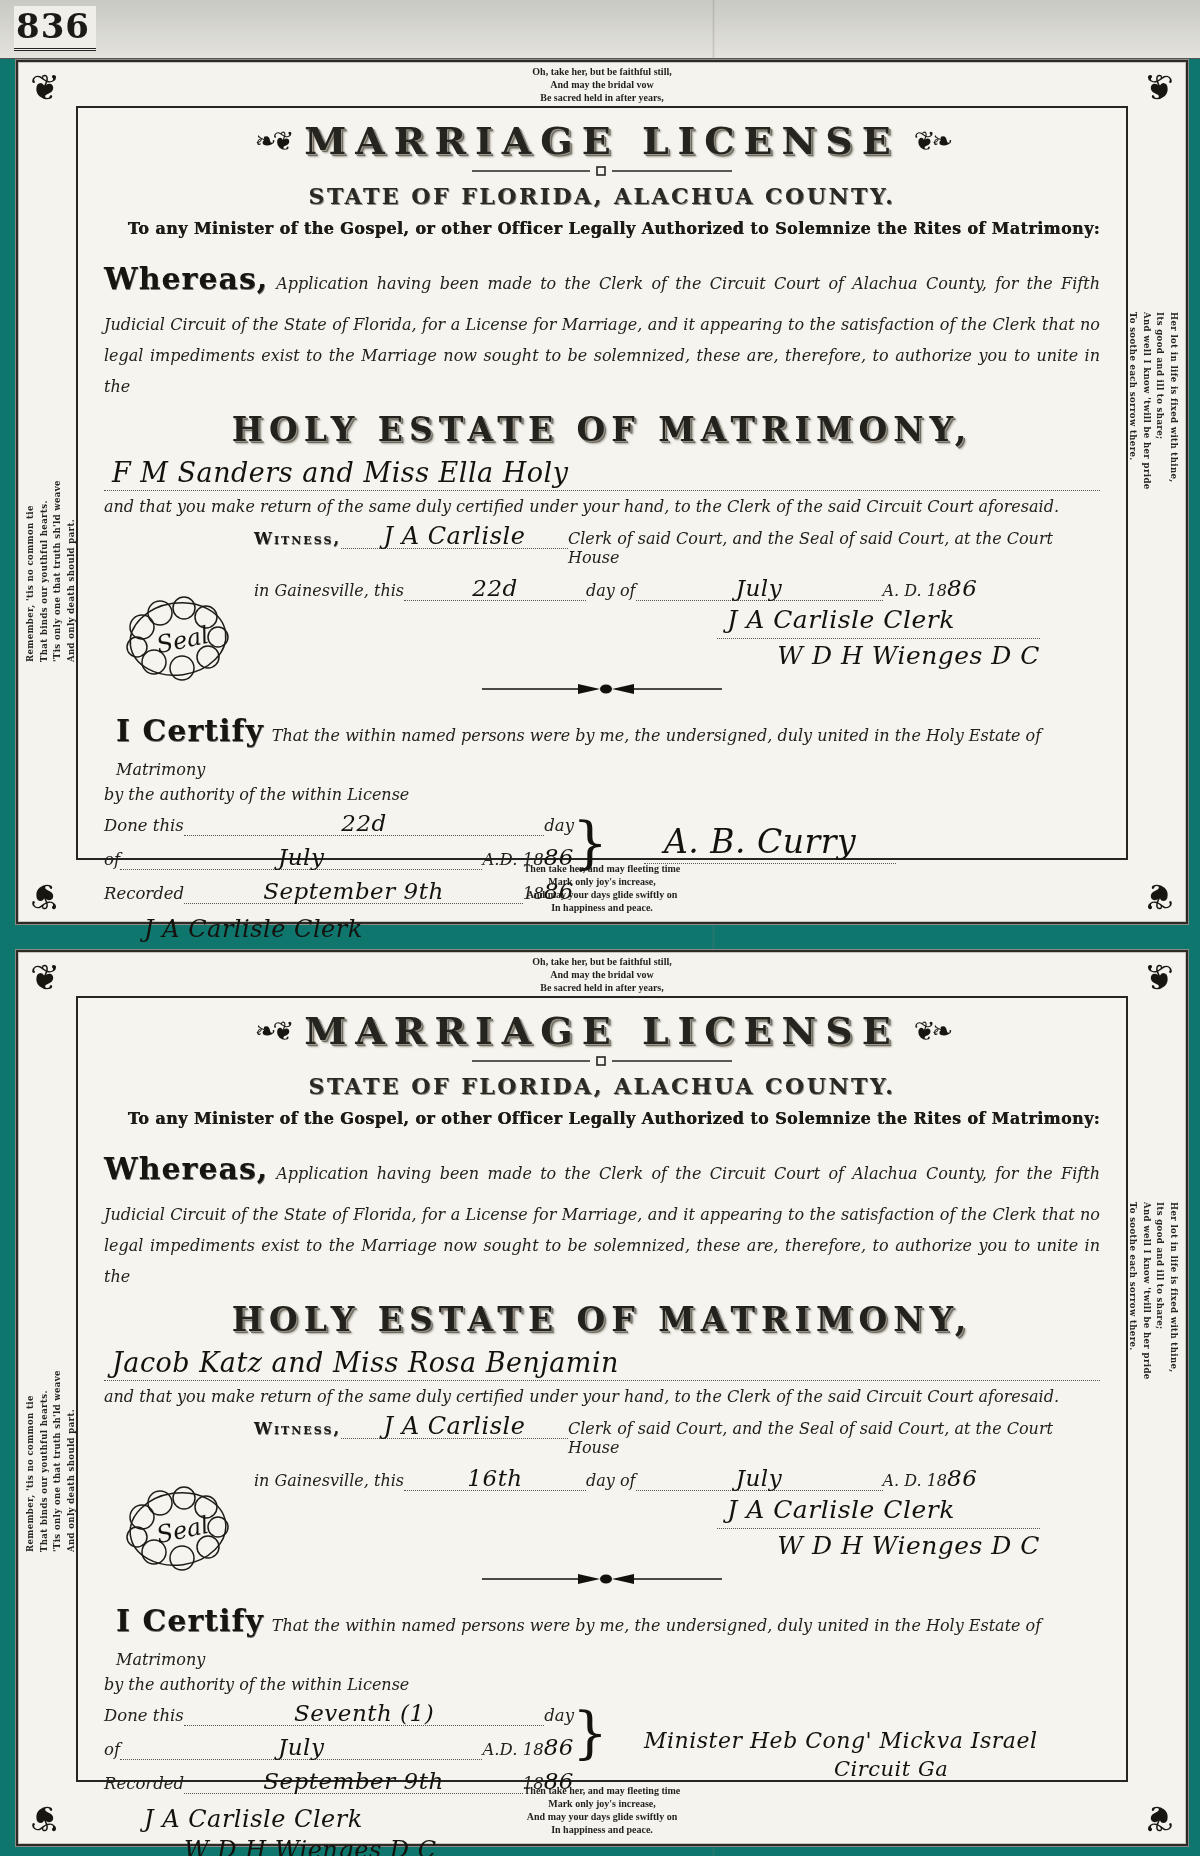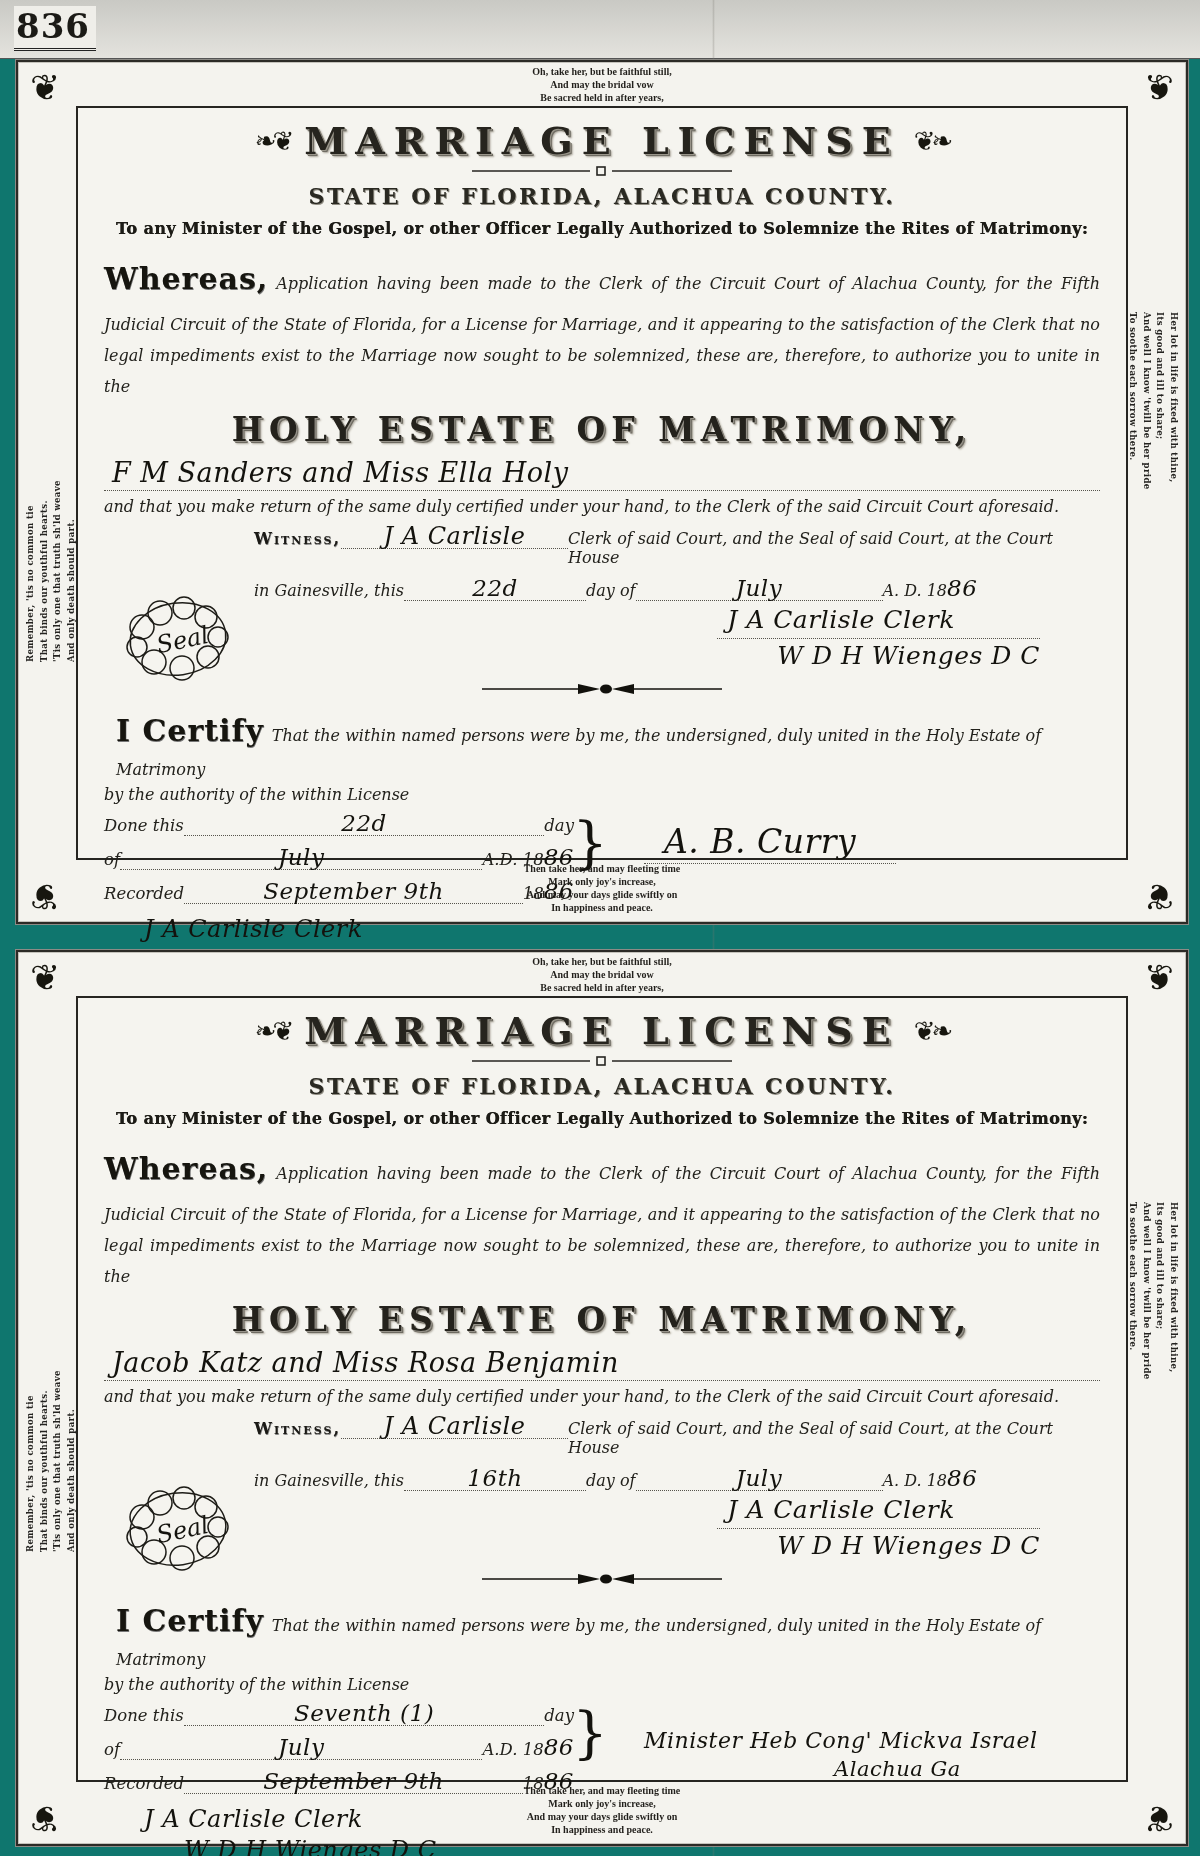--- a/index.html
+++ b/index.html
@@ -37,21 +37,21 @@
 
   .title-row{display:flex;justify-content:center;align-items:center;gap:14px;margin-top:2px;}
   .flourish{font-size:26px;color:#17160f;font-family:"DejaVu Sans",sans-serif;letter-spacing:-4px;}
   h1.cert-title{margin:0;font-size:38px;font-weight:700;letter-spacing:9px;color:#26241e;
         text-shadow:1px 1px 0 #9a968b,2px 2px 0 #6f6c63,3px 3px 2px #aaa59a;}
   .title-divider{display:block;margin:2px auto 0;}
 
   h2.cert-sub{margin:6px 0 0;text-align:center;font-size:22px;font-weight:700;letter-spacing:2.5px;
         color:#2a2922;text-shadow:1px 1px 0 #8f8c82;}
 
-  .salutation{margin:10px 0 0;text-align:center;font-size:16px;font-weight:700;letter-spacing:.4px;
+  .salutation{margin:10px 0 0;text-align:right;font-size:16px;font-weight:700;letter-spacing:.4px;
         color:#1c1b16;text-shadow:.4px 0 0 #1c1b16;}
 
   .whereas{margin:12px 0 0;font-size:16px;font-style:italic;line-height:1.95;text-align:justify;color:#22211c;}
   .bigword{font-size:30px;font-weight:700;font-style:normal;letter-spacing:1px;color:#16150f;
         text-shadow:.6px .6px 0 #777;padding-right:8px;}
 
   h3.holy{margin:8px 0 0;text-align:center;font-size:33px;font-weight:700;letter-spacing:6px;color:#24221c;
         text-shadow:1px 1px 0 #97938a,2px 2px 0 #6e6b62,3px 3px 2px #b0aba0;}
 
   .hw{font-family:"DejaVu Serif",serif;font-style:italic;color:#13120d;letter-spacing:.5px;}
@@ -360,21 +360,21 @@
             <span>18</span>
             <span class="hw" style="font-size:23px">86</span>
           </div>
           <div class="done-sig">
             <span class="hw s1">J A Carlisle Clerk</span>
             <span class="hw s2">W D H Wienges D C</span>
           </div>
         </div>
         <div class="officiant-col">
           <div class="hw title-hw">Minister Heb Cong' Mickva Israel</div>
-          <div class="hw place-hw">Alachua Ga</div>
+          <div class="hw place-hw">Circuit Ga</div>
         </div>
       </div>
     </div>
 
     <div class="verse bottom">
       <div>Then take her, and may fleeting time</div>
       <div>Mark only joy's increase,</div>
       <div>And may your days glide swiftly on</div>
       <div>In happiness and peace.</div>
     </div>

